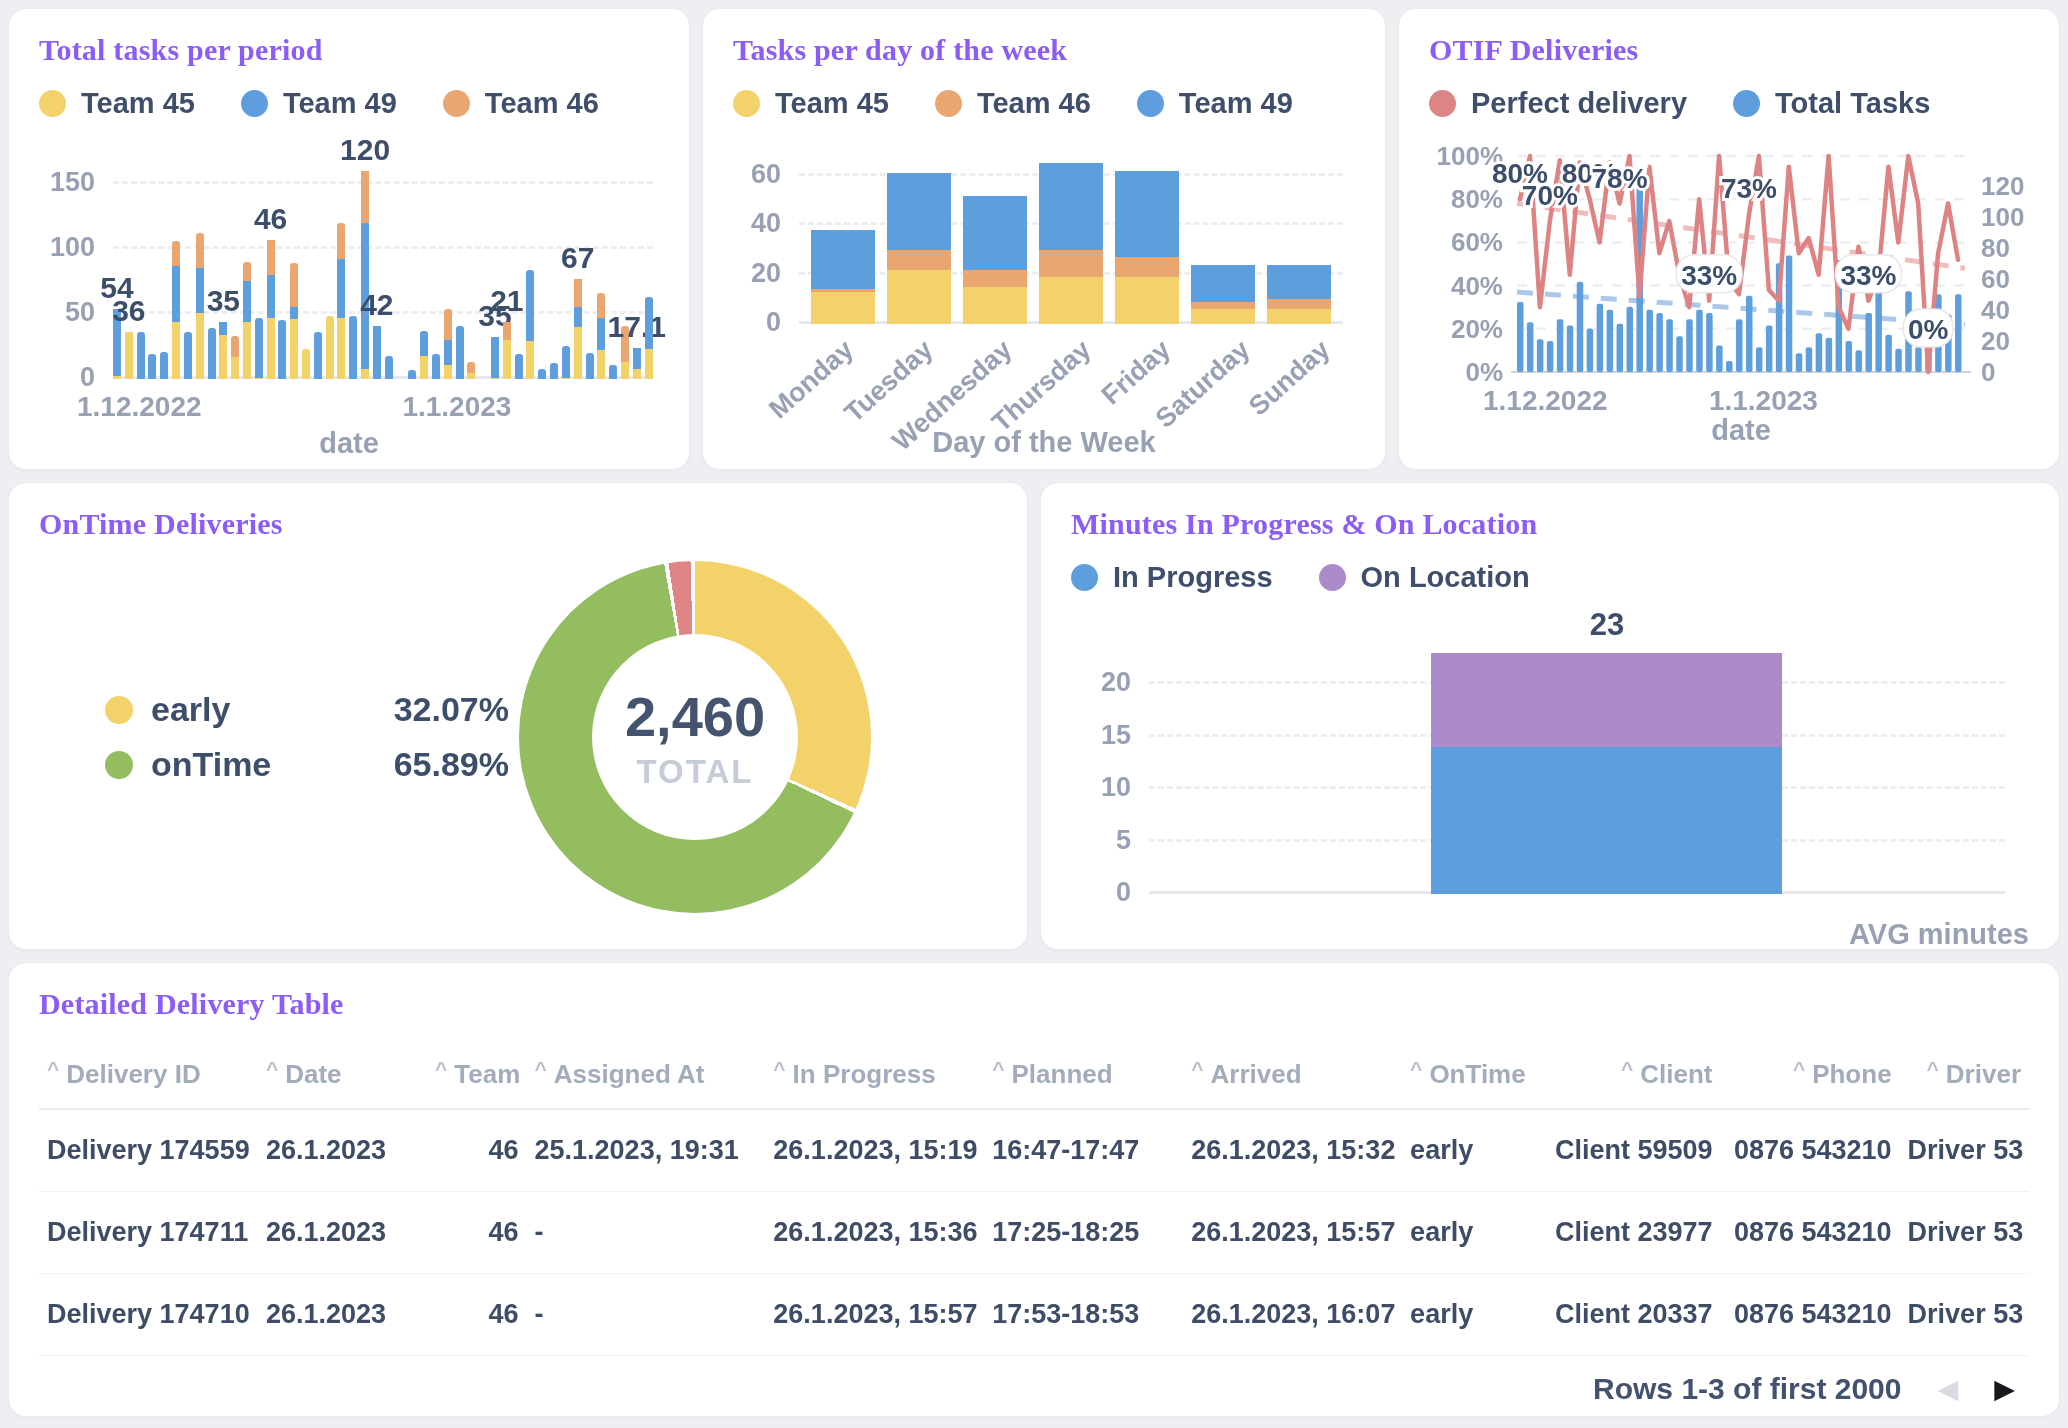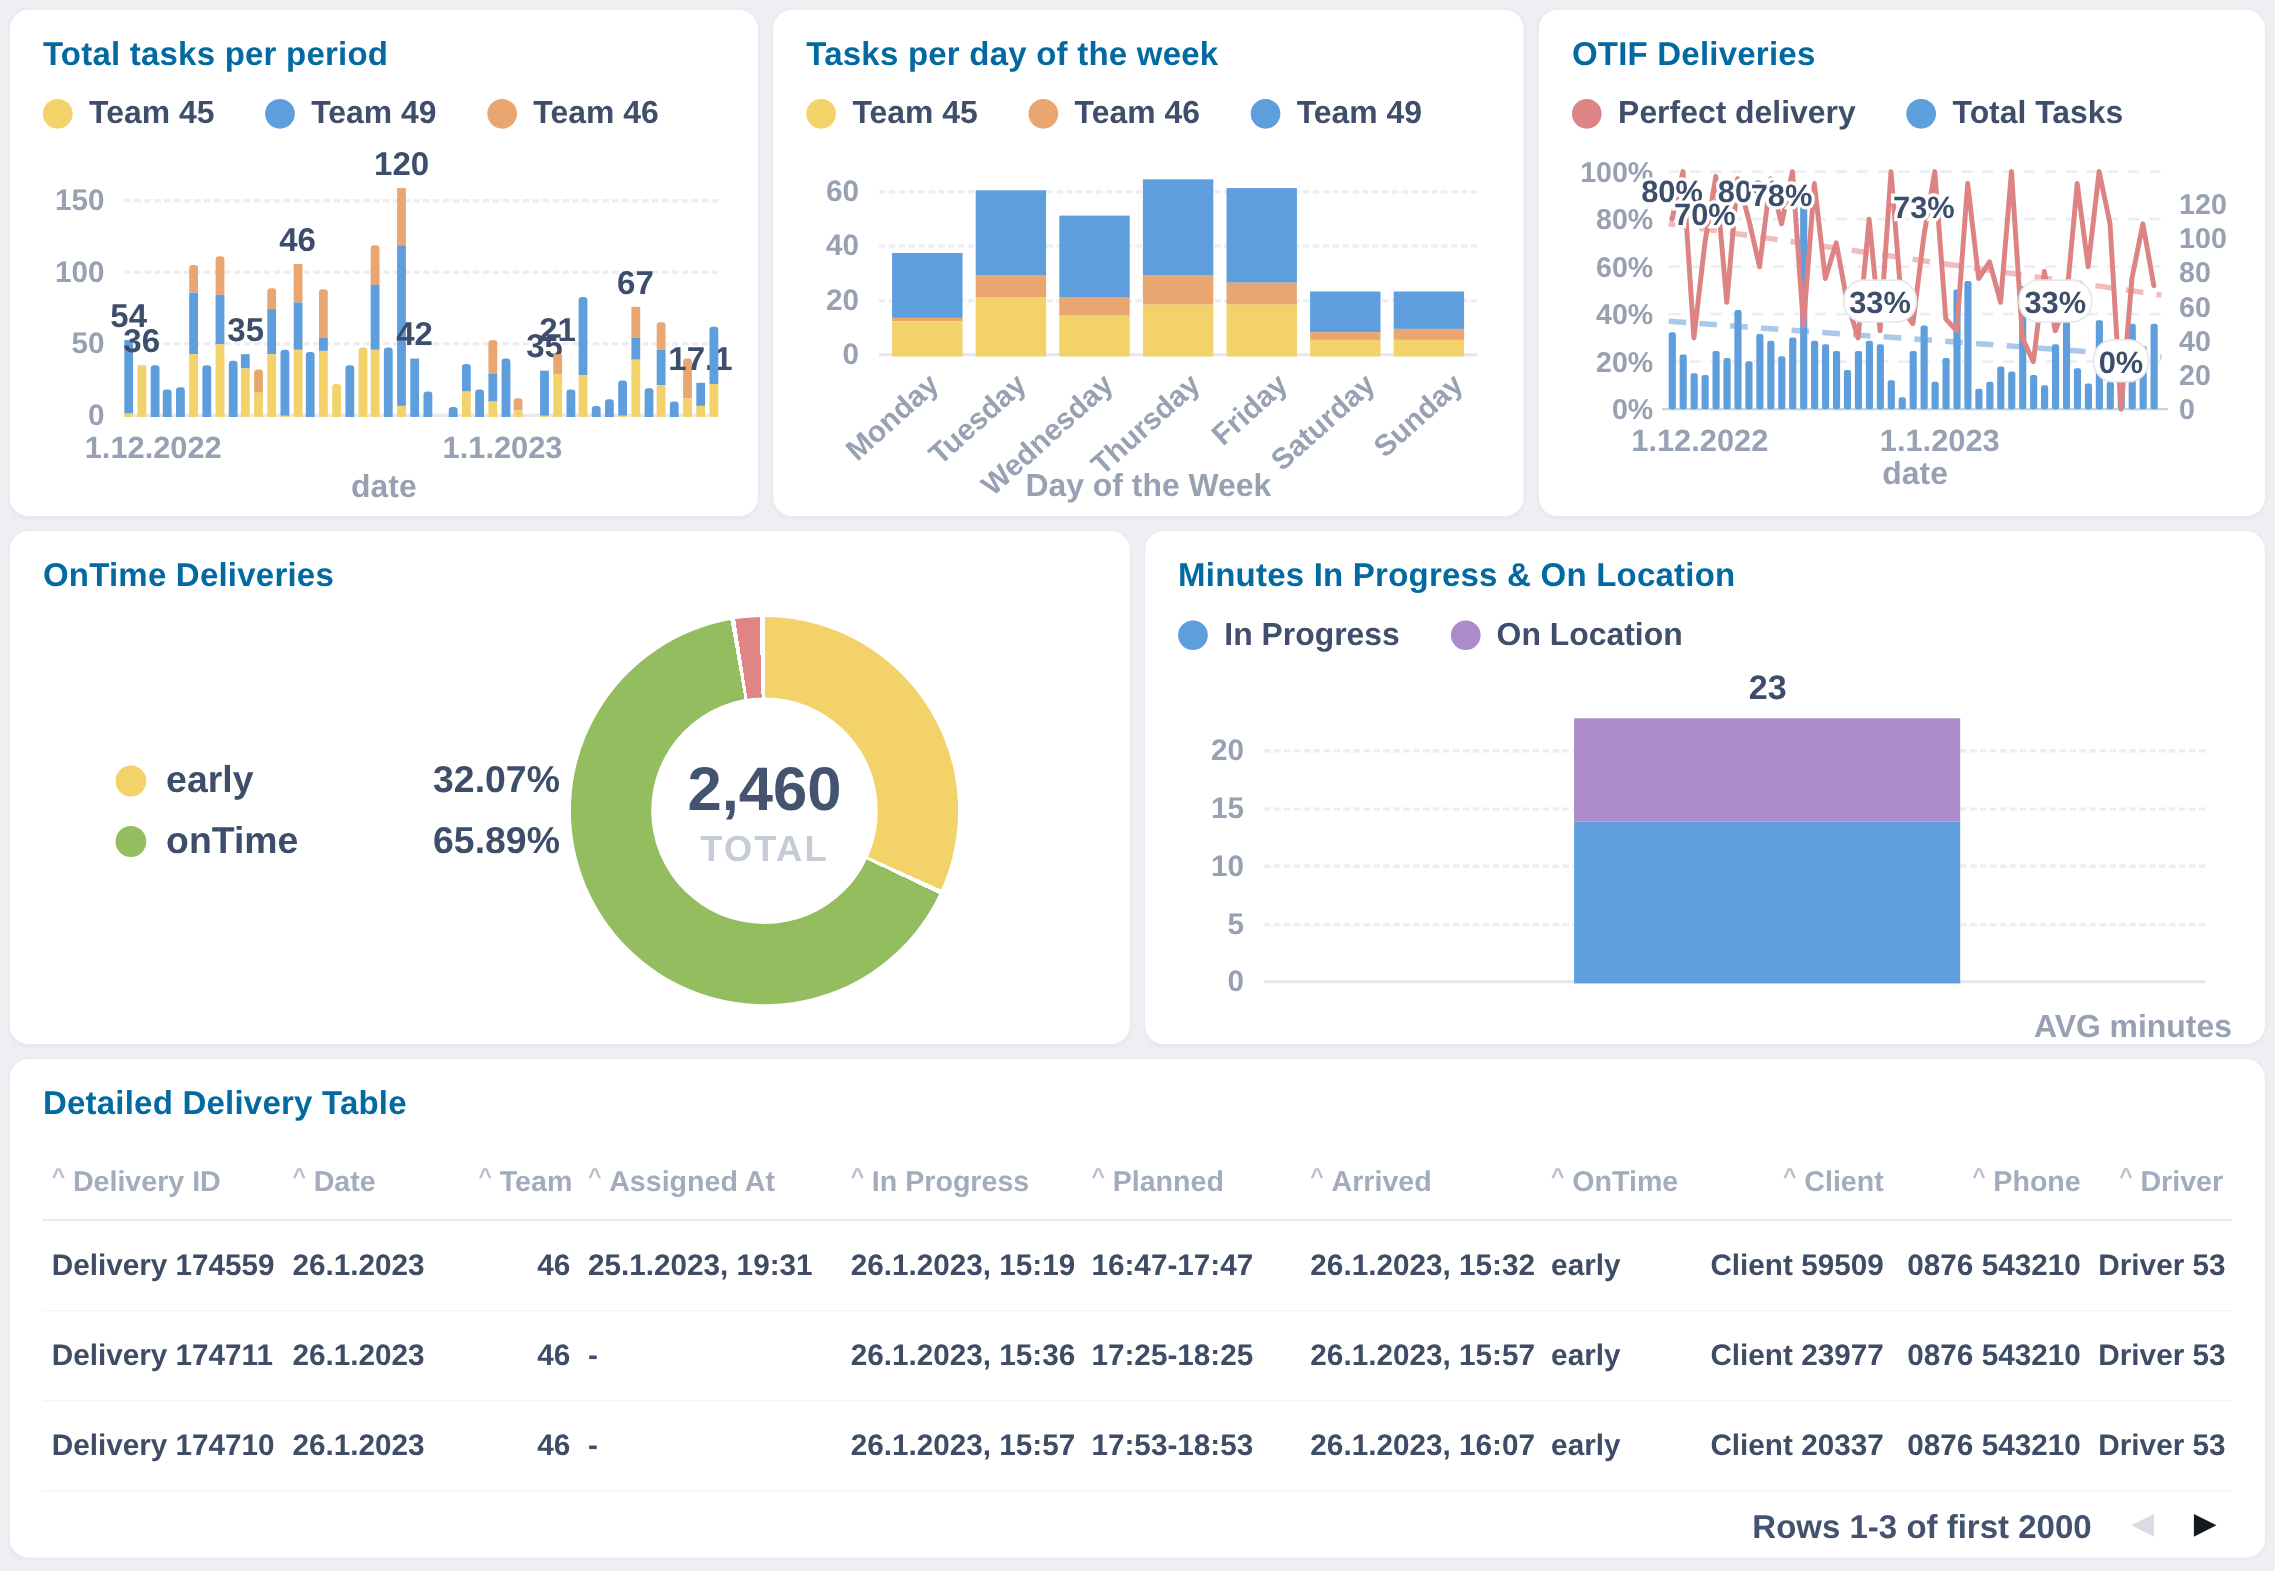--- a/index.html
+++ b/index.html
@@ -7,21 +7,21 @@
   .wrap{padding:8px;display:flex;flex-direction:column;gap:12px;box-sizing:border-box;}
   .row{display:flex;gap:12px;}
   .card{background:#fff;border:1px solid #e9ebf0;border-radius:18px;padding:24px 30px;
     box-sizing:border-box;box-shadow:0 1px 3px rgba(40,50,70,.04);}
   #card-c1{width:682px;height:462px;}
   #card-c2{width:684px;height:462px;}
   #card-c3{width:662px;height:462px;}
   #card-c4{width:1020px;height:468px;}
   #card-c5{width:1020px;height:468px;}
   #card-table{width:2052px;height:455px;}
-  .card-title{margin:0;font-size:30px;font-weight:700;color:#0369a1;letter-spacing:.2px;}
+  .card-title{margin:0;font-size:30px;font-weight:700;color:#8b5cf6;letter-spacing:.2px;font-family:Liberation Serif, serif;}
   .legend{display:flex;gap:46px;margin-top:20px;align-items:center;min-height:32px;}
   .legend-item{display:flex;align-items:center;gap:15px;cursor:pointer;}
   .legend-dot{width:27px;height:27px;border-radius:50%;flex:none;}
   .legend-label{font-size:29px;font-weight:700;color:#3f4e6a;}
   
   .plot{position:relative;}
   .gridline{position:absolute;left:0;right:0;height:0;border-top:3px dashed #eceef2;}
   .gridline.zero{border-top:3px solid #e6e8ed;}
   .ytick{position:absolute;right:100%;top:0;transform:translateY(-55%);margin-right:18px;
     font-size:27px;font-weight:700;color:#98a1b3;white-space:nowrap;}
@@ -75,21 +75,21 @@
   
   .dtable{width:100%;border-collapse:collapse;margin-top:20px;table-layout:fixed;}
   .dtable th{font-size:26px;font-weight:700;color:#a3acbc;text-align:left;padding:18px 8px;
     border-bottom:2px solid #e8eaef;cursor:pointer;white-space:nowrap;overflow:hidden;}
   .dtable th .caret{color:#b9c0cc;font-size:21px;margin-right:7px;display:inline-block;
     transform:translateY(-7px);}
   .dtable td{font-size:27px;font-weight:700;color:#3e4c66;padding:25px 8px;
     border-bottom:1px solid #f1f2f6;white-space:nowrap;overflow:hidden;}
   .dtable tr:last-child td{border-bottom:1px solid #f1f2f6;}
   .al-right{text-align:right !important;}
-  .tfooter{display:flex;justify-content:flex-end;align-items:flex-start;gap:36px;margin-top:16px;
+  .tfooter{display:flex;justify-content:flex-end;align-items:center;gap:36px;margin-top:16px;
     padding-right:14px;}
   .rows-text{font-size:30px;font-weight:700;color:#43526e;}
   .pag{font-size:27px;cursor:pointer;background:none;border:none;padding:0;line-height:1;}
   #pag-prev{color:#d9dce3;}
   #pag-next{color:#15181d;}
 </style>
 </head>
 <body>
 
 <div class="wrap">

